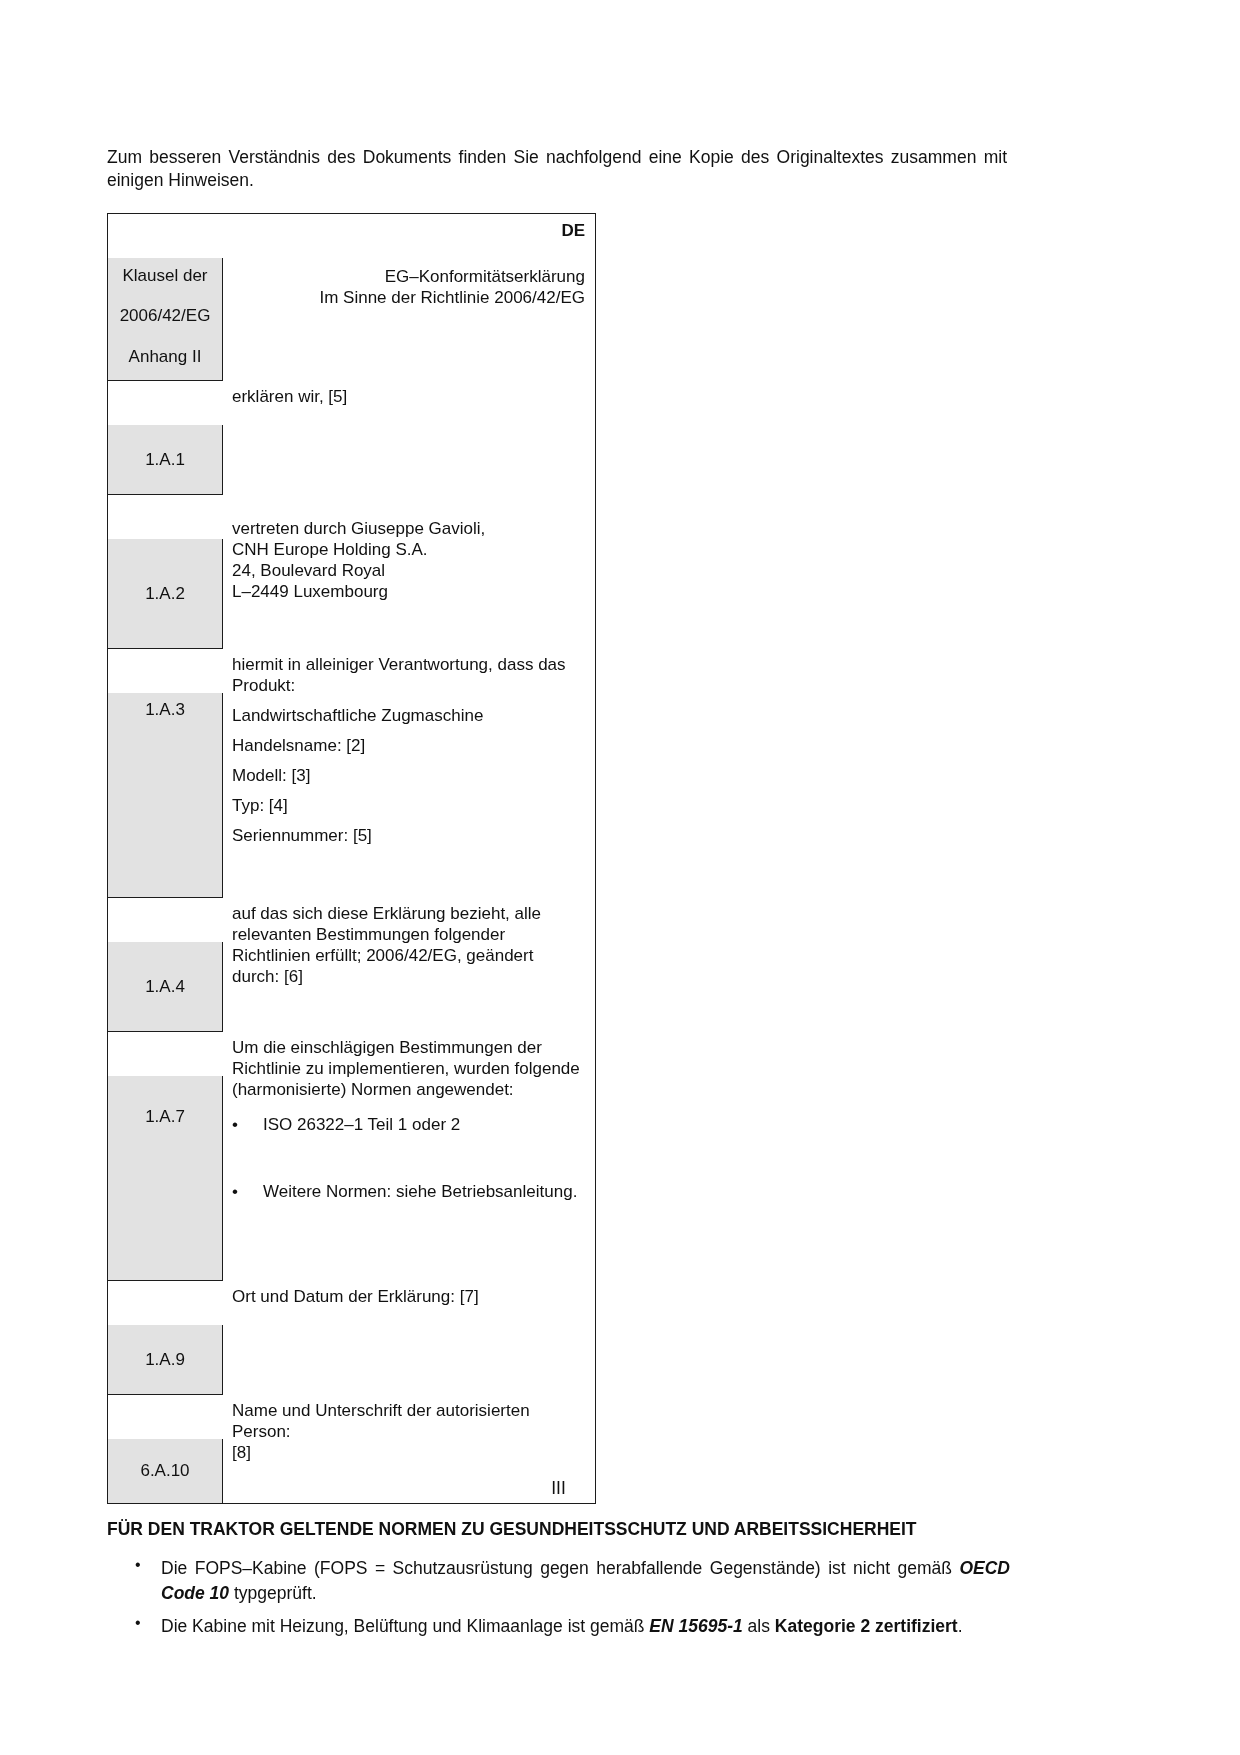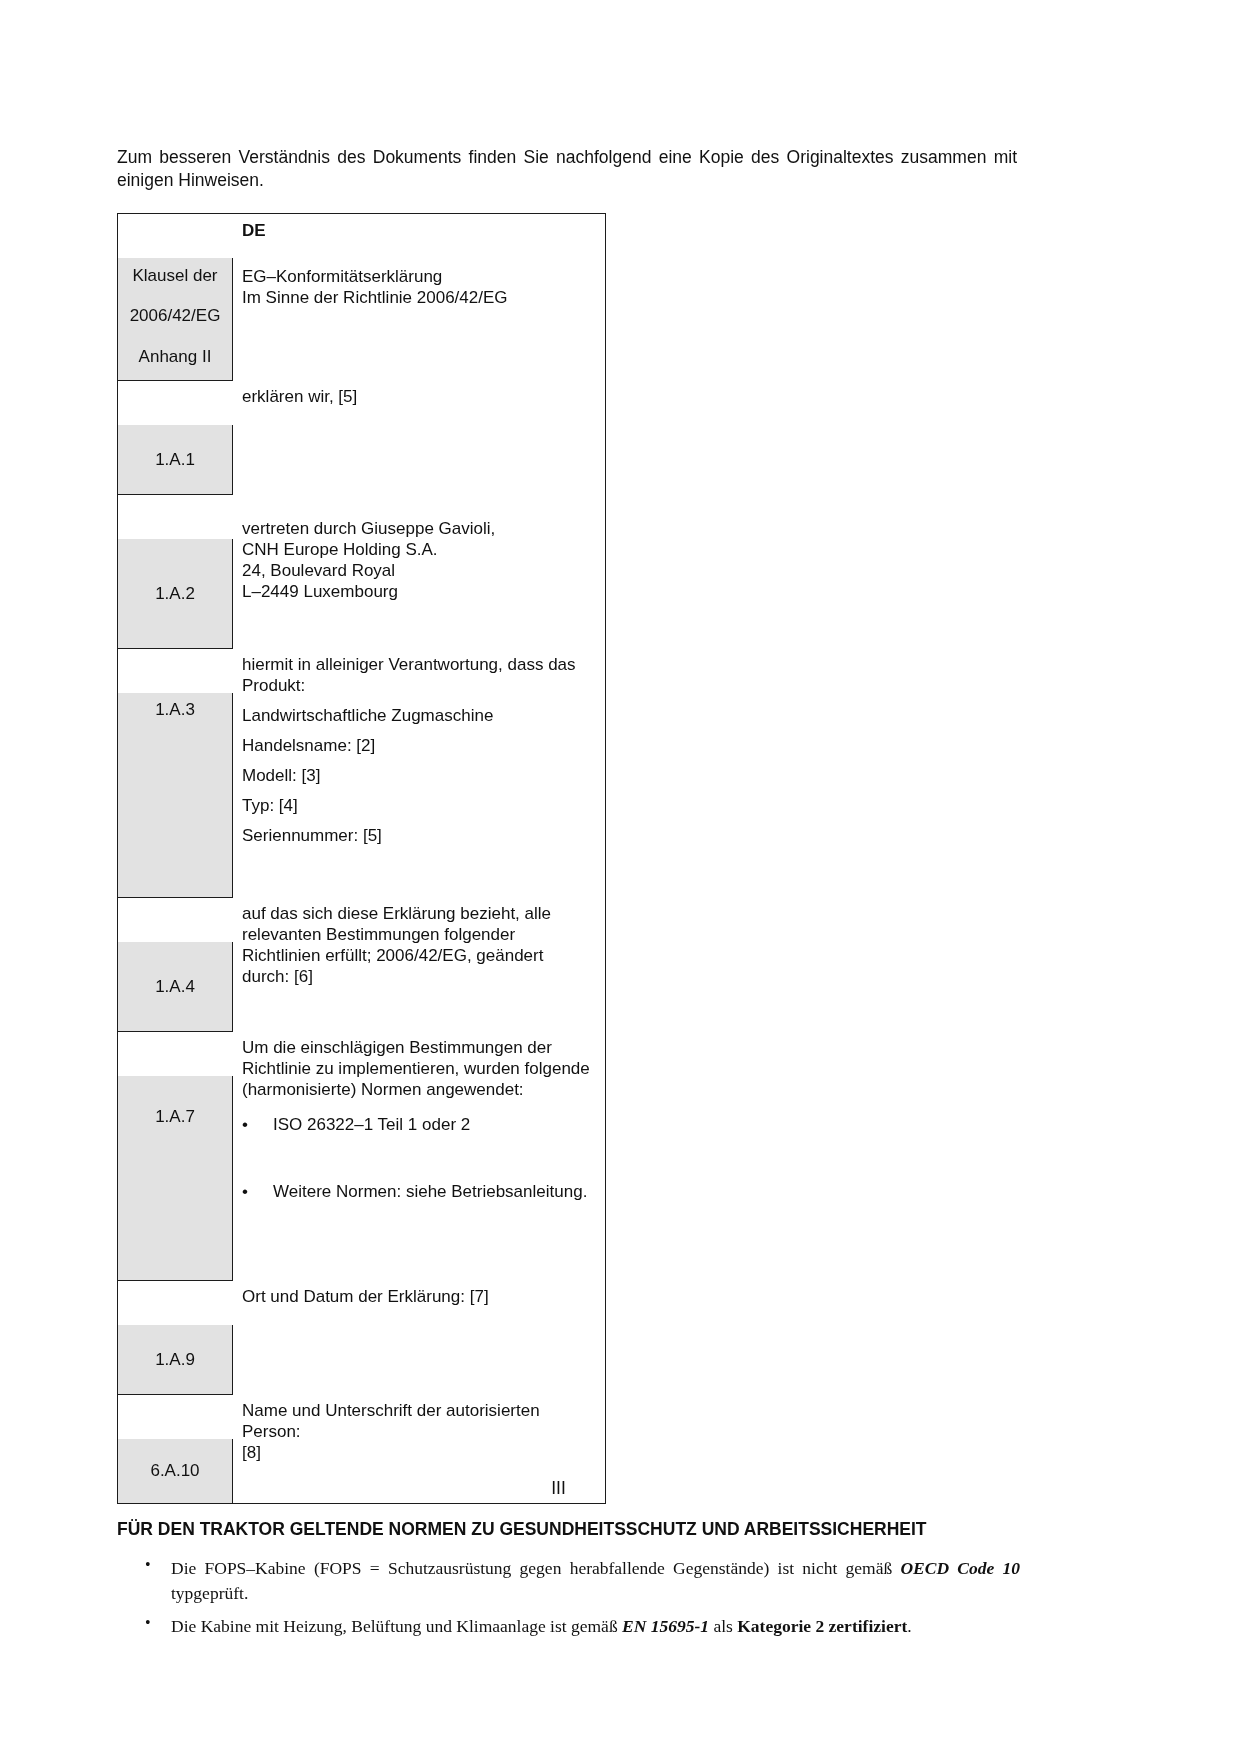--- a/index.html
+++ b/index.html
@@ -1,21 +1,21 @@
 <!DOCTYPE html>
 <html><head>
 <meta charset="utf-8">
 <style>
   * { margin:0; padding:0; box-sizing:border-box; }
   html,body { background:#ffffff; }
   body {
     width:1240px; height:1755px; position:relative; overflow:hidden;
     font-family:"Liberation Sans", sans-serif; color:#111111;
   }
-  .page { position:absolute; top:0; left:0; width:1040px; height:1755px;padding-left:10px; }
+  .page { position:absolute; top:0; left:0; width:1040px; height:1755px; }
   .content { padding:146px 0 0 107px; width:1010px; }
 
   
   .intro {
     width:900px; font-size:17.5px; line-height:1.3; text-align:justify;
   }
 
   
   .decl-table {
     margin-top:21px; width:489px;
@@ -43,38 +43,38 @@
     flex-direction:column; justify-content:space-between;
     padding:7px 0 13px 0;
   }
 
   .rc { padding:5px 10px 4px 9px; background:#ffffff; }
   .rc.pt22 { padding-top:23px; }
   .rc p { margin:0 0 9px 0; }
   .rc p:last-child { margin-bottom:0; }
   .rc .line { margin:0; }
 
-  .hdr-right { text-align:left; padding-top:6px; }
+  .hdr-right { text-align:right; padding-top:6px; }
   .hdr-right .lang { font-weight:bold; }
   .hdr-right .title { font-weight:normal; margin-top:25px; }
   .hdr-right .subtitle { margin-top:0; }
 
   
   .tbullet { display:flex; margin-top:14px; }
   .tbullet.gap { margin-top:46px; }
   .tbullet .marker { width:31px; flex:0 0 31px; }
   .marker::before { content:"\2022"; }
   .tbullet .btxt { flex:1; }
 
   
   .std-heading {
     margin-top:15px; font-size:17.5px; font-weight:bold; line-height:1.25;
     width:903px;
   }
-  .std-bullets { margin-top:16px; width:903px;font-family:Liberation Serif, serif; }
+  .std-bullets { margin-top:16px; width:903px; }
   .obullet { display:flex; margin-top:0; margin-bottom:9px; padding-left:28px; }
   .obullet .marker { width:26px; flex:0 0 26px; }
   .obtext { flex:1; font-size:17.5px; line-height:24.5px; text-align:justify; }
   .bi { font-weight:bold; font-style:italic; }
   .bo { font-weight:bold; }
 
   .page-number {
     position:absolute; top:1478px; left:107px; width:903px;
     text-align:center; font-size:17.5px;
   }

